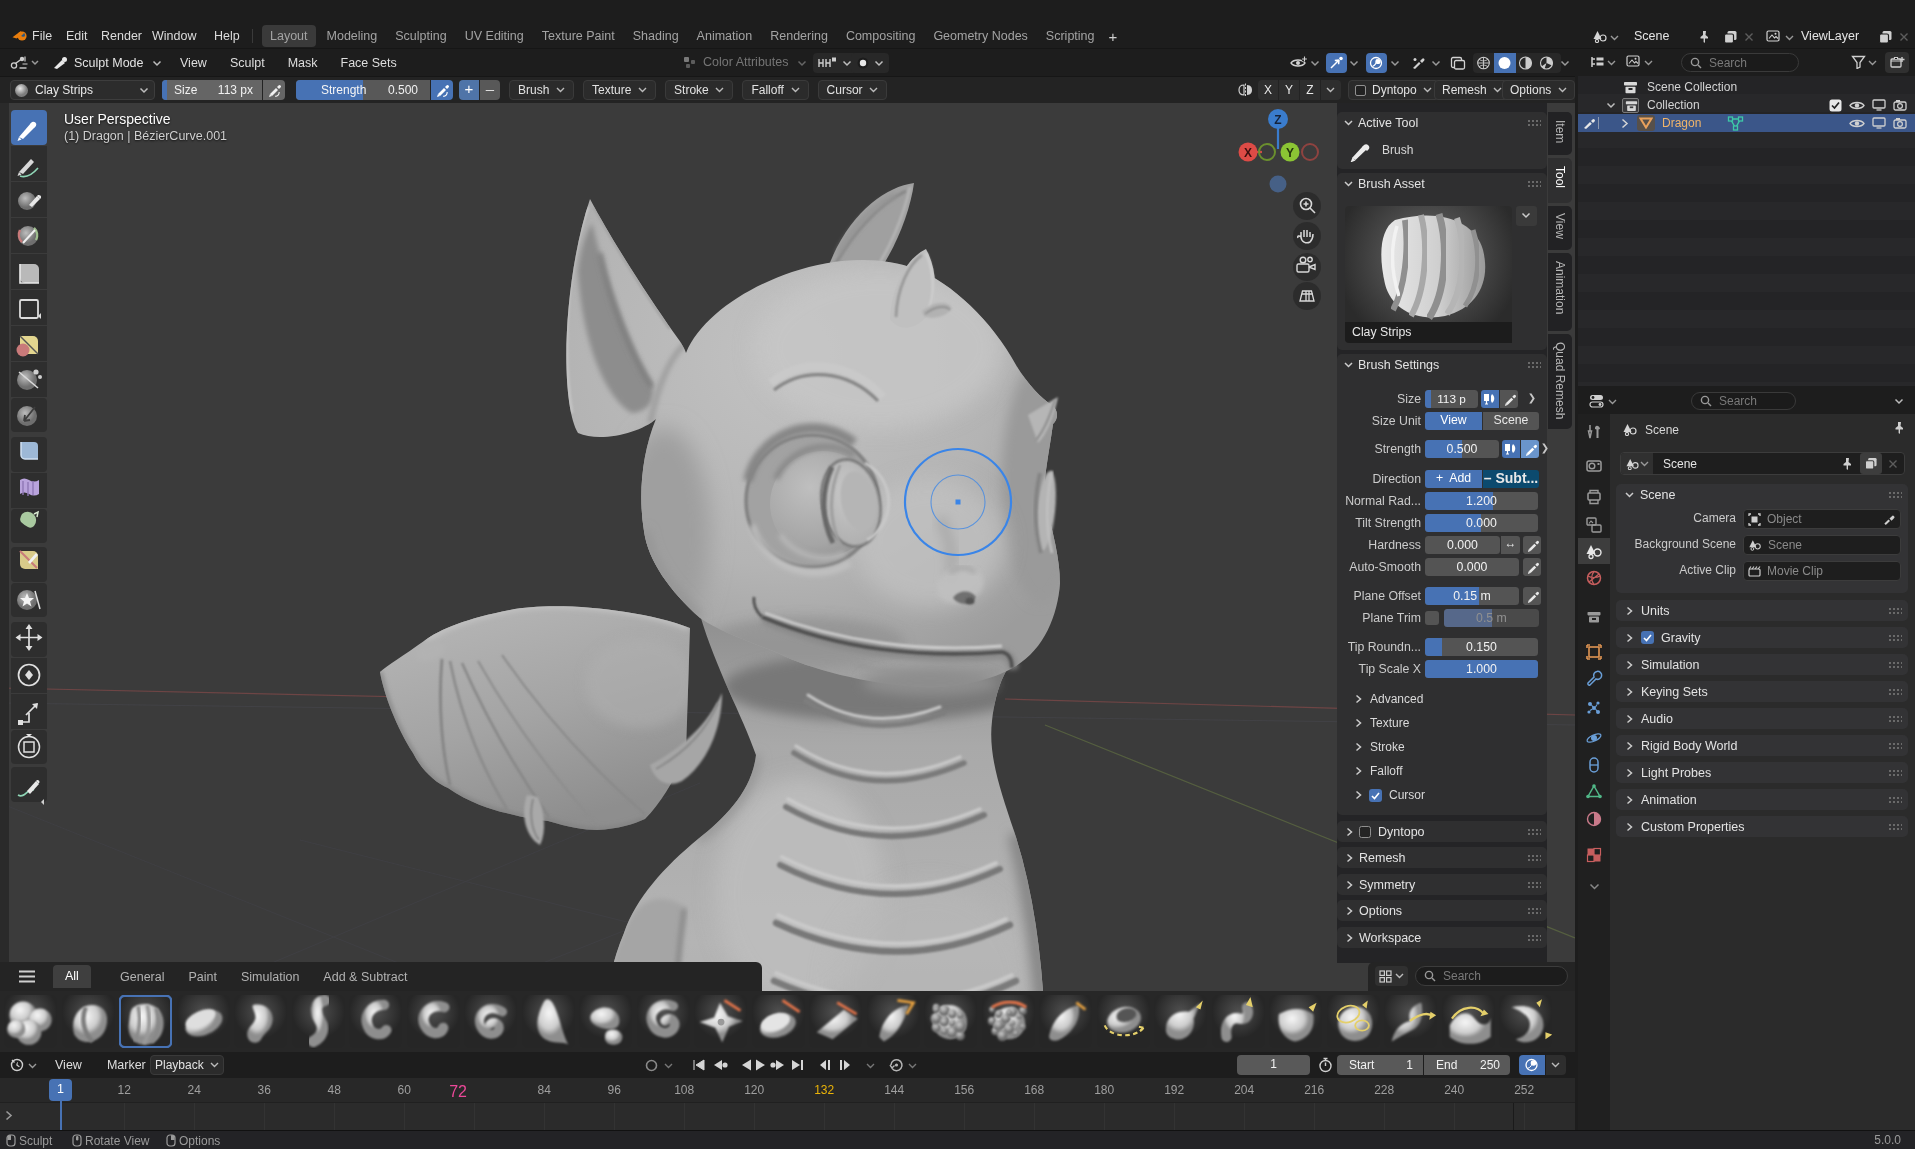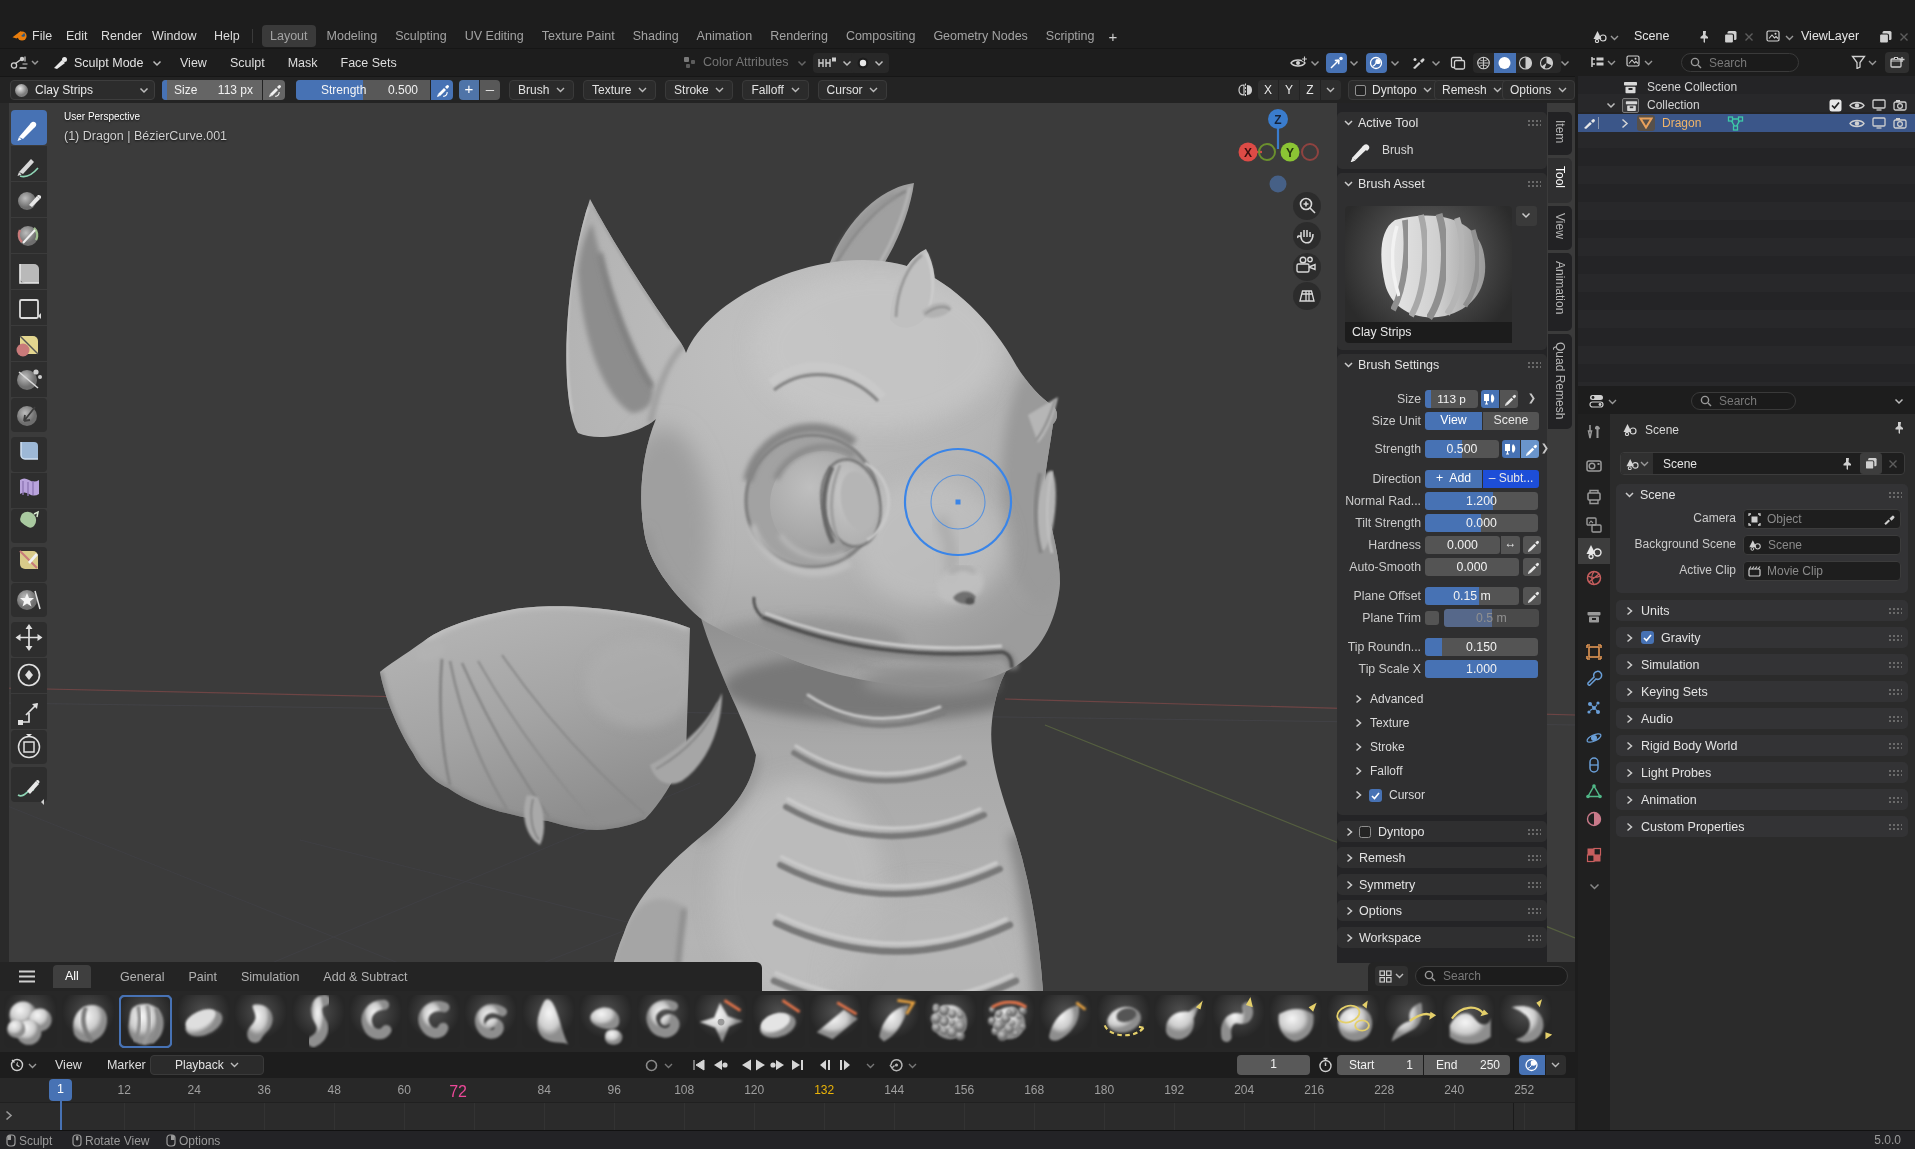--- a/index.html
+++ b/index.html
@@ -509,21 +509,21 @@
             <circle cx="1310" cy="156.5" r="2.2"></circle>
           </g>
   <path d="M1300 198 l2.5 -10 h9 l2.5 10 Z M1302 191 h11 M1306 188 v10 M1309 188 v10" stroke-width="1.3"></path>
 </g>
 
 <circle cx="958" cy="399" r="53" fill="none" stroke="#3a85e8" stroke-width="2.2"></circle>
 <circle cx="958" cy="399" r="27" fill="none" stroke="#3a85e8" stroke-width="1.1" opacity="0.75"></circle>
 <rect x="955.5" y="396.5" width="5" height="5" fill="#3a85e8"></rect>
 </svg>
 
-    <div class="abs" style="left:64px;top:8px;font-size:10px;color:#ffffff;text-shadow:0 1px 2px rgba(0,0,0,.7);">User Perspective</div>
+    <div class="abs" style="left:64px;top:8px;font-size:14px;color:#ffffff;text-shadow:0 1px 2px rgba(0,0,0,.7);">User Perspective</div>
     <div class="abs" style="left:64px;top:26px;font-size:12.5px;color:#d0d0d0;text-shadow:0 1px 2px rgba(0,0,0,.7);">(1) Dragon | BézierCurve.001</div>
   </div>
 
   <div class="abs" id="toolbar" style="left:0;top:103px;width:56px;height:949px;">
     <div class="abs" style="left:0;top:0;width:9px;height:859px;background:#2a2a2a;"></div>
     <svg class="abs" style="left:11px;top:7px;" width="37" height="700" viewBox="0 0 37 700">
       <defs>
         <radialGradient id="tbg" cx="40%" cy="35%">
             <stop offset="0%" stop-color="#bdbdbd"></stop>
             <stop offset="100%" stop-color="#6f6f6f"></stop>
@@ -716,21 +716,21 @@
         <div class="abs" style="left:184px;top:0;width:18px;height:18px;background:#6a95cc;border-radius:0 3px 3px 0;"><svg style="margin:2.5px 0 0 2.5px;" width="13" height="13" viewBox="0 0 14 14">
               <path d="M3 11 L9 5 l2 2 L5 13 Z M10 4 l1.5 -1.5 a1.4 1.4 0 0 1 2 2 L12 6 Z" fill="#fff"></path>
               <path d="M3 11 l-1 3 l3 -1 Z" fill="#fff"></path>
             </svg></div>
         <div class="abs exparrow" style="left:199px;top:2px;font-size:10px;">❯</div>
       </div>
 
       <div class="prow" style="left:0;top:116px;width:210px;">
         <span class="plabel">Direction</span>
         <div class="abs" style="left:88px;top:0;width:57px;height:18px;background:#4772b4;border-radius:3px 0 0 3px;color:#fff;text-align:center;line-height:17px;font-size:12.3px;">+&nbsp; Add</div>
-        <div class="abs" style="left:146px;top:0;width:56px;height:18px;background:#1d4ed8;border-radius:0 3px 3px 0;color:#e8e8e8;text-align:center;line-height:17px;font-size:12px;">– Subt...</div>
+        <div class="abs" style="left:146px;top:0;width:56px;height:18px;background:#0c4a6e;border-radius:0 3px 3px 0;color:#e8e8e8;text-align:center;line-height:17px;font-size:14px;font-weight:bold;">– Subt...</div>
       </div>
 
       <div class="prow" style="left:0;top:138px;width:210px;">
         <span class="plabel">Normal Rad...</span>
         <div class="slider">
             <div class="fill" style="width:68px;"></div>
             <div class="val">1.200</div>
           </div>
       </div>
 
@@ -1516,21 +1516,21 @@
           <path d="M4 7 a3 3 0 0 1 3 -3" stroke="#1d1d1d" stroke-width="2.4" fill="none"></path>
           <path d="M2 2 l2.5 2.5" stroke="#cfcfcf" stroke-width="1.4"></path>
         </svg>
       <svg class="abs" style="left:28px;top:11px;" width="9" height="6" viewBox="0 0 9 6">
           <path d="M1 1 L4.5 4.5 L8 1" stroke="#999" stroke-width="1.4" fill="none"></path>
         </svg>
       <div class="abs row" style="left:55px;top:0;height:25px;gap:25px;color:#dedede;font-size:12.5px;">
           <span>View</span>
           <span>Marker</span>
         </div>
-      <div class="abs row" style="left:150px;top:3px;height:20px;background:#2b2b2b;border:1px solid #3a3a3a;border-radius:4px;padding:0 24px;color:#e2e2e2;">Playback&nbsp;&nbsp;<svg width="9" height="6" viewBox="0 0 9 6">
+      <div class="abs row" style="left:150px;top:3px;height:20px;background:#2b2b2b;border:1px solid #3a3a3a;border-radius:4px;padding:0 4px;color:#e2e2e2;">Playback&nbsp;&nbsp;<svg width="9" height="6" viewBox="0 0 9 6">
             <path d="M1 1 L4.5 4.5 L8 1" stroke="#bbb" stroke-width="1.4" fill="none"></path>
           </svg></div>
 
       <svg class="abs" style="left:645px;top:7px;" width="14" height="13" viewBox="0 0 14 13">
           <circle cx="6.5" cy="6.5" r="5" fill="none" stroke="#8a8a8a" stroke-width="1.6"></circle>
         </svg>
       <svg class="abs" style="left:664px;top:11px;" width="9" height="6" viewBox="0 0 9 6">
           <path d="M1 1 L4.5 4.5 L8 1" stroke="#777" stroke-width="1.4" fill="none"></path>
         </svg>
       <svg class="abs" style="left:692px;top:6px;" width="112" height="14" viewBox="0 0 112 14">

